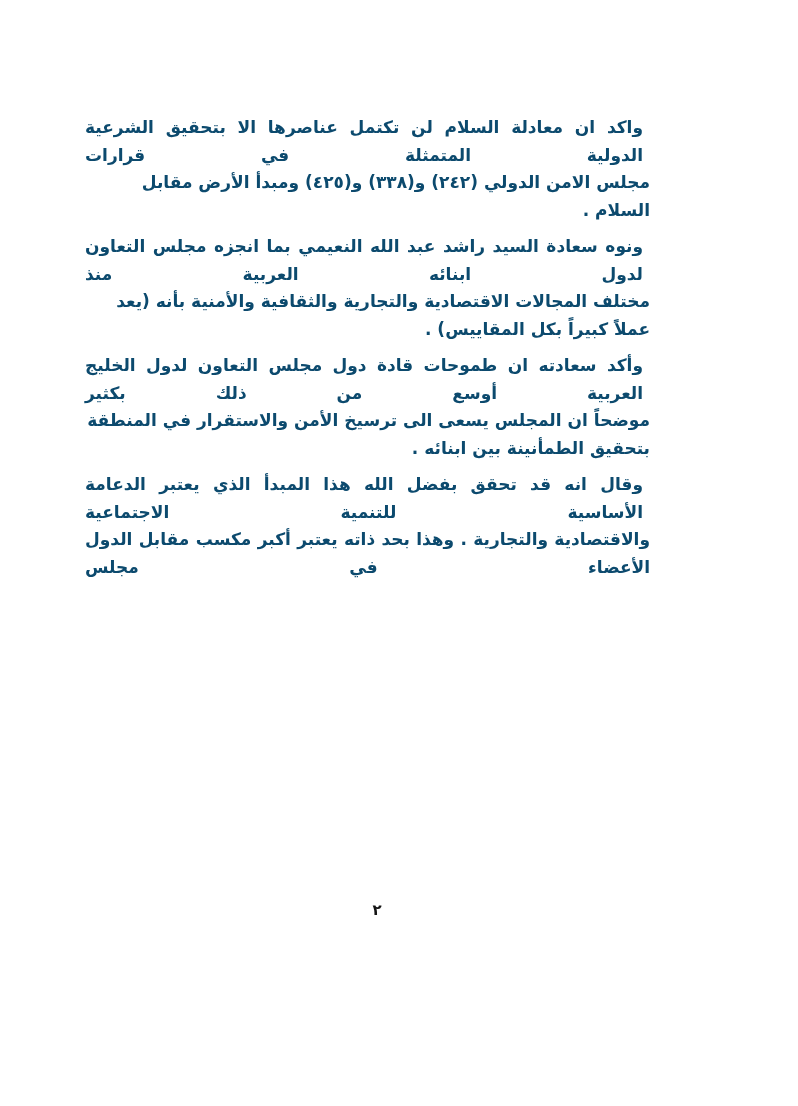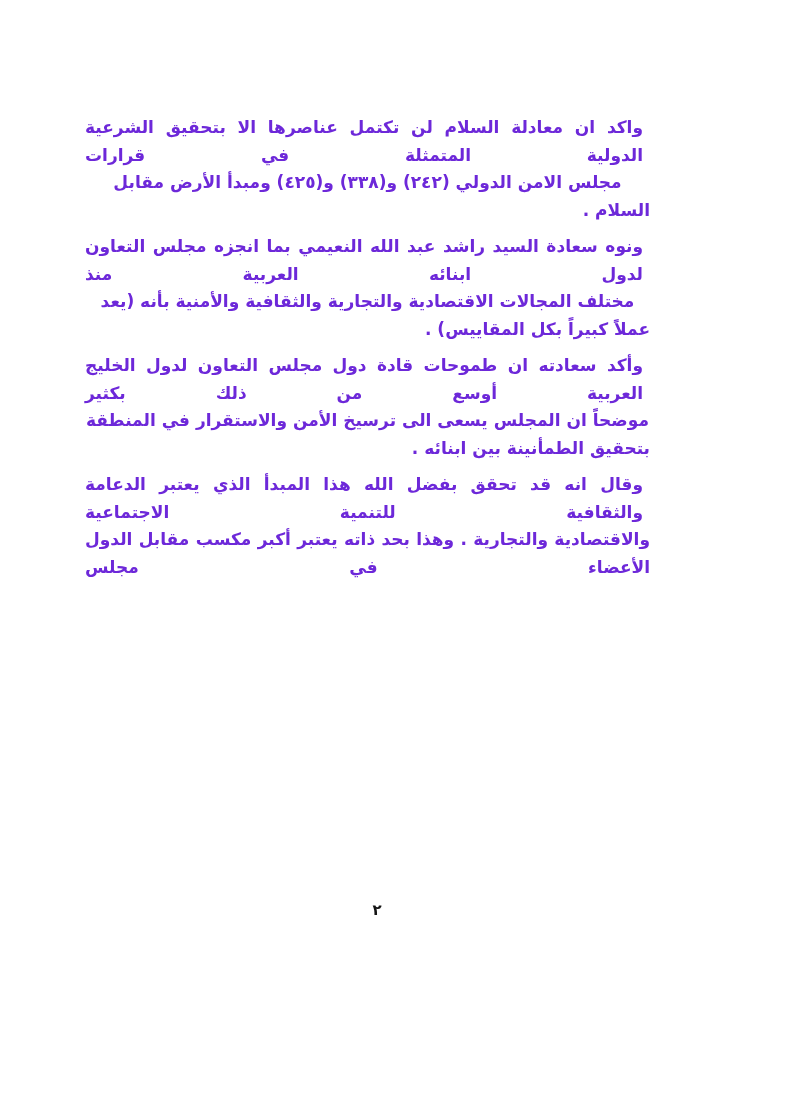--- a/index.html
+++ b/index.html
@@ -15,40 +15,40 @@
     background: #ffffff;
     overflow: hidden;
     font-family: "DejaVu Sans", "Liberation Sans", sans-serif;
   }
   .textblock {
     position: absolute;
     top: 114px;
     left: 85px;
     width: 565px;
     direction: rtl;
-    color: #6d28d9;
+    color: #0c4a6e;
     font-size: 17px;
     font-weight: 700;
     line-height: 27.5px;
     -webkit-font-smoothing: none;
   }
   .para {
     margin: 0 0 9px 0;
   }
   .line {
     direction: rtl;
     text-align: justify;
     text-align-last: justify;
     white-space: normal;
   }
   .line.first {
     padding-right: 7px;
   }
   .line.last {
-    text-align: center;
+    text-align: right;
     text-align-last: right;
   }
   .page-number {
     position: absolute;
     top: 901px;
     left: 363px;
     width: 28px;
     text-align: center;
     color: #141414;
     font-size: 15px;
@@ -71,21 +71,21 @@
       <div class="line first">ونوه سعادة السيد راشد عبد الله النعيمي بما انجزه مجلس التعاون لدول ابنائه العربية منذ</div>
       <div class="line last">مختلف المجالات الاقتصادية والتجارية والثقافية والأمنية بأنه (يعد عملاً كبيراً بكل المقاييس) .</div>
     </div>
 
     <div class="para">
       <div class="line first">وأكد سعادته ان طموحات قادة دول مجلس التعاون لدول الخليج العربية أوسع من ذلك بكثير</div>
       <div class="line last">موضحاً ان المجلس يسعى الى ترسيخ الأمن والاستقرار في المنطقة بتحقيق الطمأنينة بين ابنائه .</div>
     </div>
 
     <div class="para">
-      <div class="line first">وقال انه قد تحقق بفضل الله هذا المبدأ الذي يعتبر الدعامة والثقافية للتنمية الاجتماعية</div>
+      <div class="line first">وقال انه قد تحقق بفضل الله هذا المبدأ الذي يعتبر الدعامة الأساسية للتنمية الاجتماعية</div>
       <div class="line">والاقتصادية والتجارية . وهذا بحد ذاته يعتبر أكبر مكسب مقابل الدول الأعضاء في مجلس</div>
     </div>
 
   </div>
 
   <div class="page-number">٢</div>
 
 </div>
 
 </body></html>

